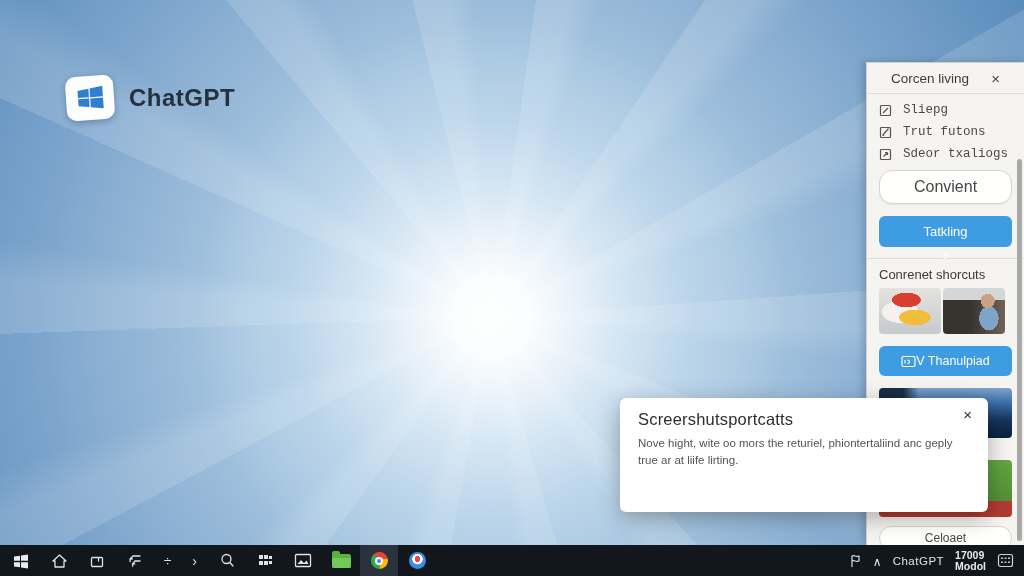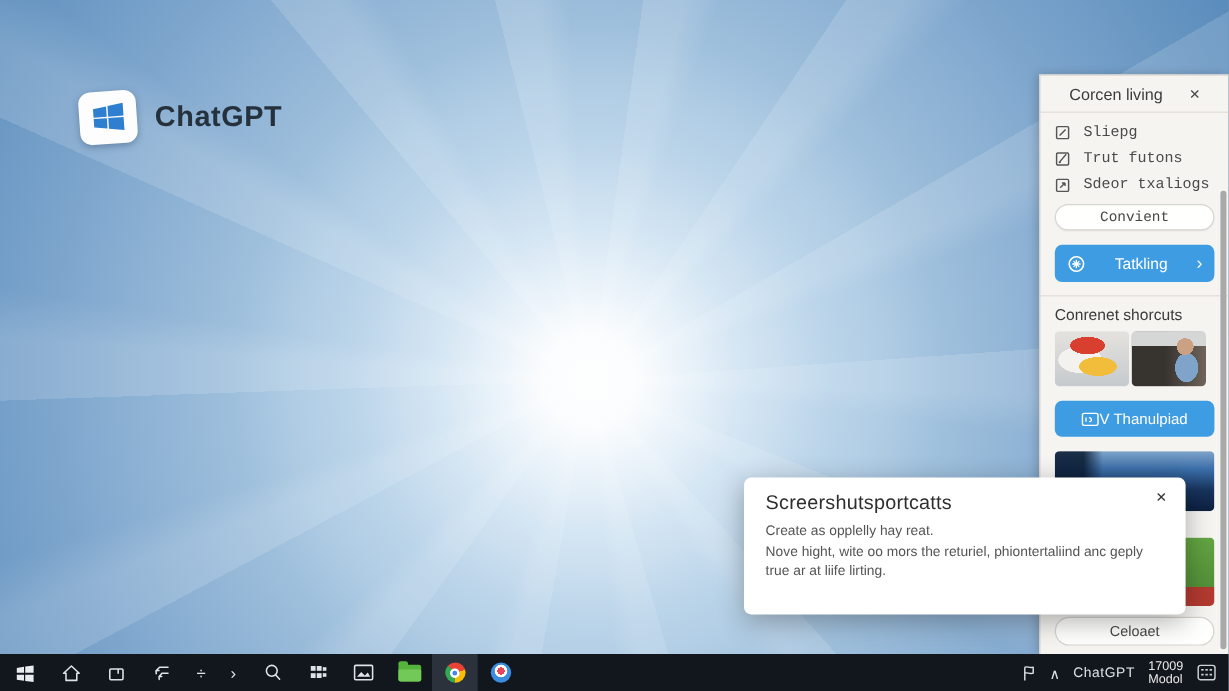--- a/index.html
+++ b/index.html
@@ -37,27 +37,27 @@
   }
   .sb-header { height:30px; display:flex; align-items:center; padding:0 24px; }
   .sb-title { font-size:13.5px; color:#3c3c3c; flex:1; }
   .sb-close { font-size:15px; color:#4a4a4a; cursor:default; line-height:1; }
   .sb-divider { height:1px; background:#e0ddd8; margin:0; }
   .sb-list { padding:5px 12px 2px; }
   .sb-item { display:flex; align-items:center; gap:11px; height:22px; }
   .sb-item svg { flex:0 0 auto; }
   .sb-label { font-size:12.5px; color:#4a4a4a;font-family:Liberation Mono, monospace; }
   .btn-white {
-    margin:3px 12px 0; height:22px; background:#fffffe; border:1px solid #d8d5d0;
+    margin:3px 12px 0; height:34px; background:#fffffe; border:1px solid #d8d5d0;
     border-radius:13px; display:flex; align-items:center; justify-content:center;
-    font-size:12px; color:#474747; box-shadow:0 1px 1px rgba(0,0,0,.05);font-family:Liberation Mono, monospace;
+    font-size:16px; color:#474747; box-shadow:0 1px 1px rgba(0,0,0,.05);
   }
   .btn-blue {
     margin:12px 12px 0; height:31px; background:#3e9ce2; border-radius:6px;
-    display:flex; align-items:center; padding:0 10px; gap:8px; color:#fff;
+    display:flex; align-items:center; padding:0 10px; gap:8px; color:#fff;flex-direction:column;
   }
   .btn-blue .bb-label { flex:1; text-align:center; font-size:13px; }
   .bb-chevron { font-size:15px; line-height:1; }
   .sb-divider2 { height:1px; background:#e0ddd8; margin-top:11px; }
   .sb-section { padding:8px 12px 4px; font-size:13px; color:#3a3a3a; }
   .thumb-row { display:flex; gap:2px; padding:2px 12px 0; }
   .thumb { width:62px; height:46px; border-radius:4px; overflow:hidden; }
   .thumb-toy {
     background:
       radial-gradient(ellipse 24px 12px at 44% 26%, #d93f2e 0 60%, transparent 61%),
@@ -136,21 +136,21 @@
     width:17px; height:17px; border-radius:50%;
     background:radial-gradient(circle at 50% 42%, #e8475a 0 3px, #ffffff 3px 5px, #3c8ce0 5.5px 100%);
   }
   .folder-icon { position:relative; width:19px; height:14px; }
   .folder-back { position:absolute; inset:0; background:#56b33c; border-radius:2px; }
   .folder-tab { position:absolute; left:0; top:-3px; width:8px; height:4px; background:#56b33c; border-radius:2px 2px 0 0; }
   .folder-front { position:absolute; left:0; bottom:0; width:100%; height:10px; background:#72c957; border-radius:1px 1px 2px 2px; }
   .tb-right { margin-left:auto; display:flex; align-items:center; gap:11px; padding-right:10px; height:100%; }
   .tray-caret { font-size:12px; color:#dfe3e7; transform:translateY(1px); }
   .tray-app { font-size:11.5px; color:#dfe3e8; letter-spacing:.5px; }
-  .tray-clock { display:flex; flex-direction:column; justify-content:center; line-height:10.5px; }
+  .tray-clock { display:flex; flex-direction:column; justify-content:center; line-height:10.5px;font-weight:bold; }
   .tray-clock span { font-size:10.5px; color:#e9e9e9; }
 </style>
 </head>
 <body>
 
 <div class="stage">
 
   <div class="desktop"></div>
 
   <div class="logo">
@@ -225,21 +225,20 @@
 
     <div class="btn-white2">Celoaet</div>
 
     <div class="sb-scrollbar"></div>
   </div>
 
   <div class="dialog">
     <div class="dlg-title">Screershutsportcatts</div>
     <div class="dlg-close">×</div>
     <div class="dlg-body">
-      <div class="dlg-line">Create as opplelly hay reat.</div>
       <div class="dlg-line">Nove hight, wite oo mors the returiel, phiontertaliind anc geply</div>
       <div class="dlg-line">true ar at liife lirting.</div>
     </div>
   </div>
 
   <div class="taskbar">
     <div class="tb-left">
 
       <div class="tb-icon">
         <svg width="16" height="16" viewBox="0 0 16 16">

